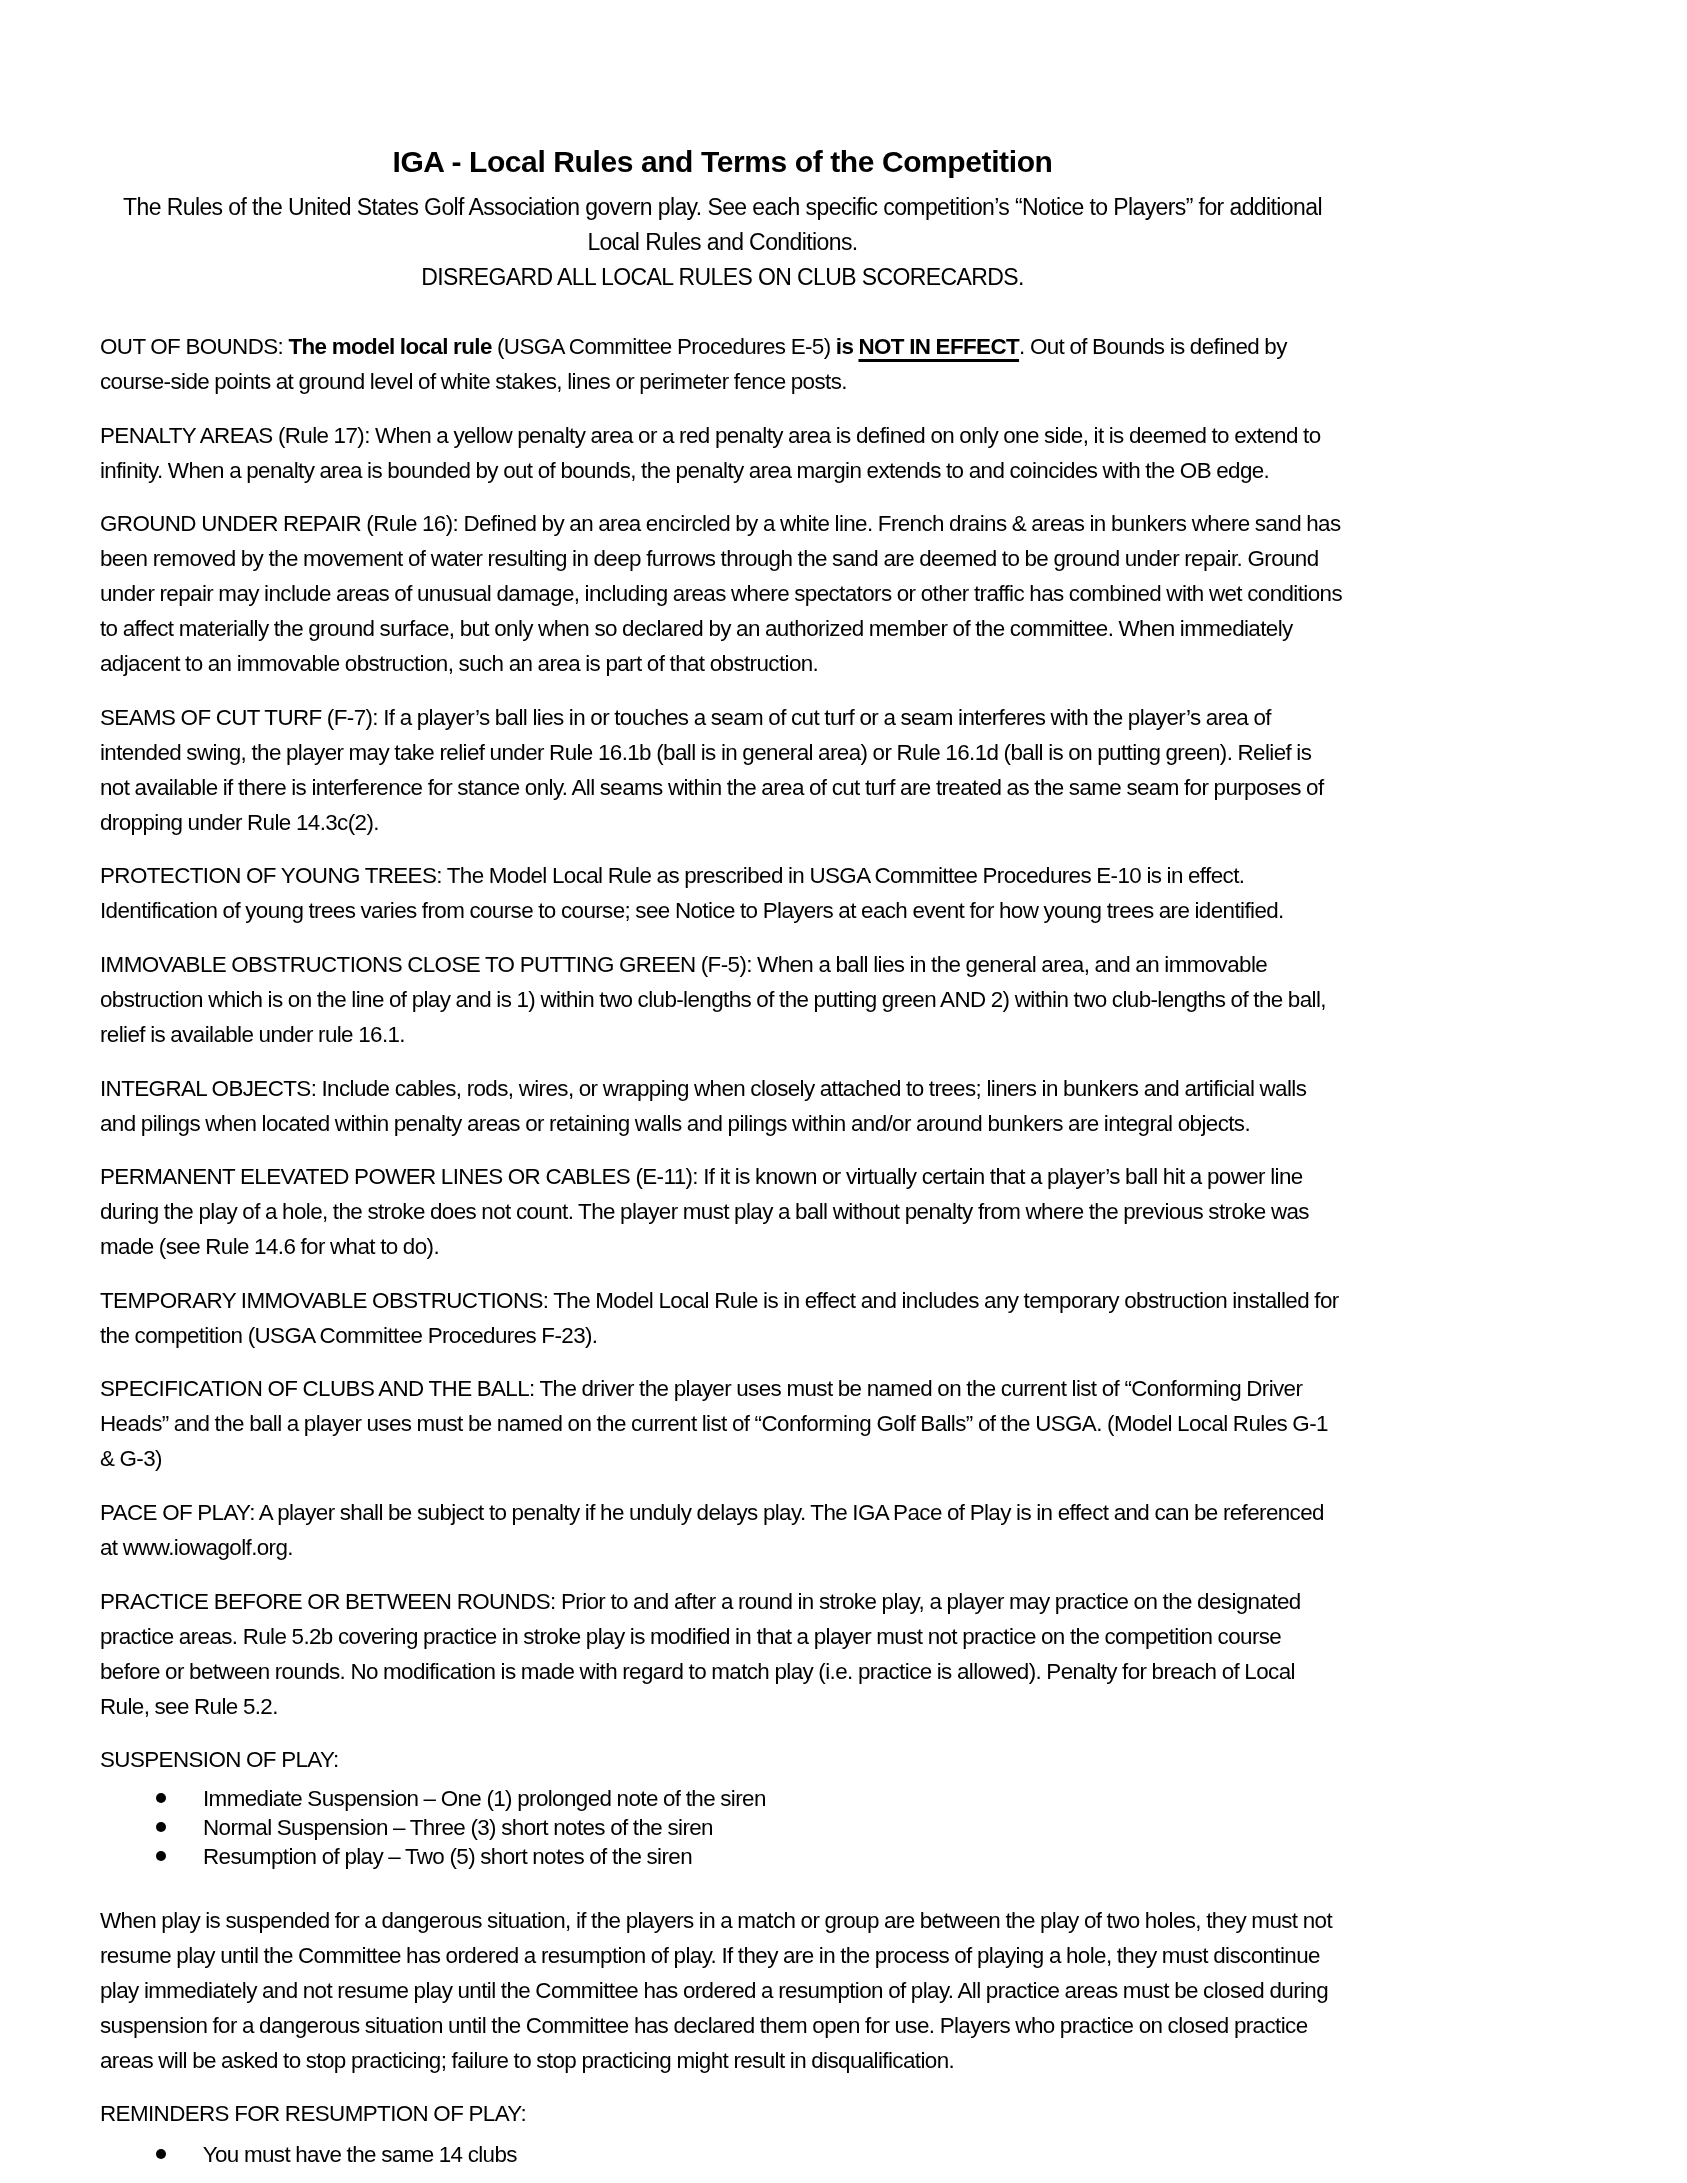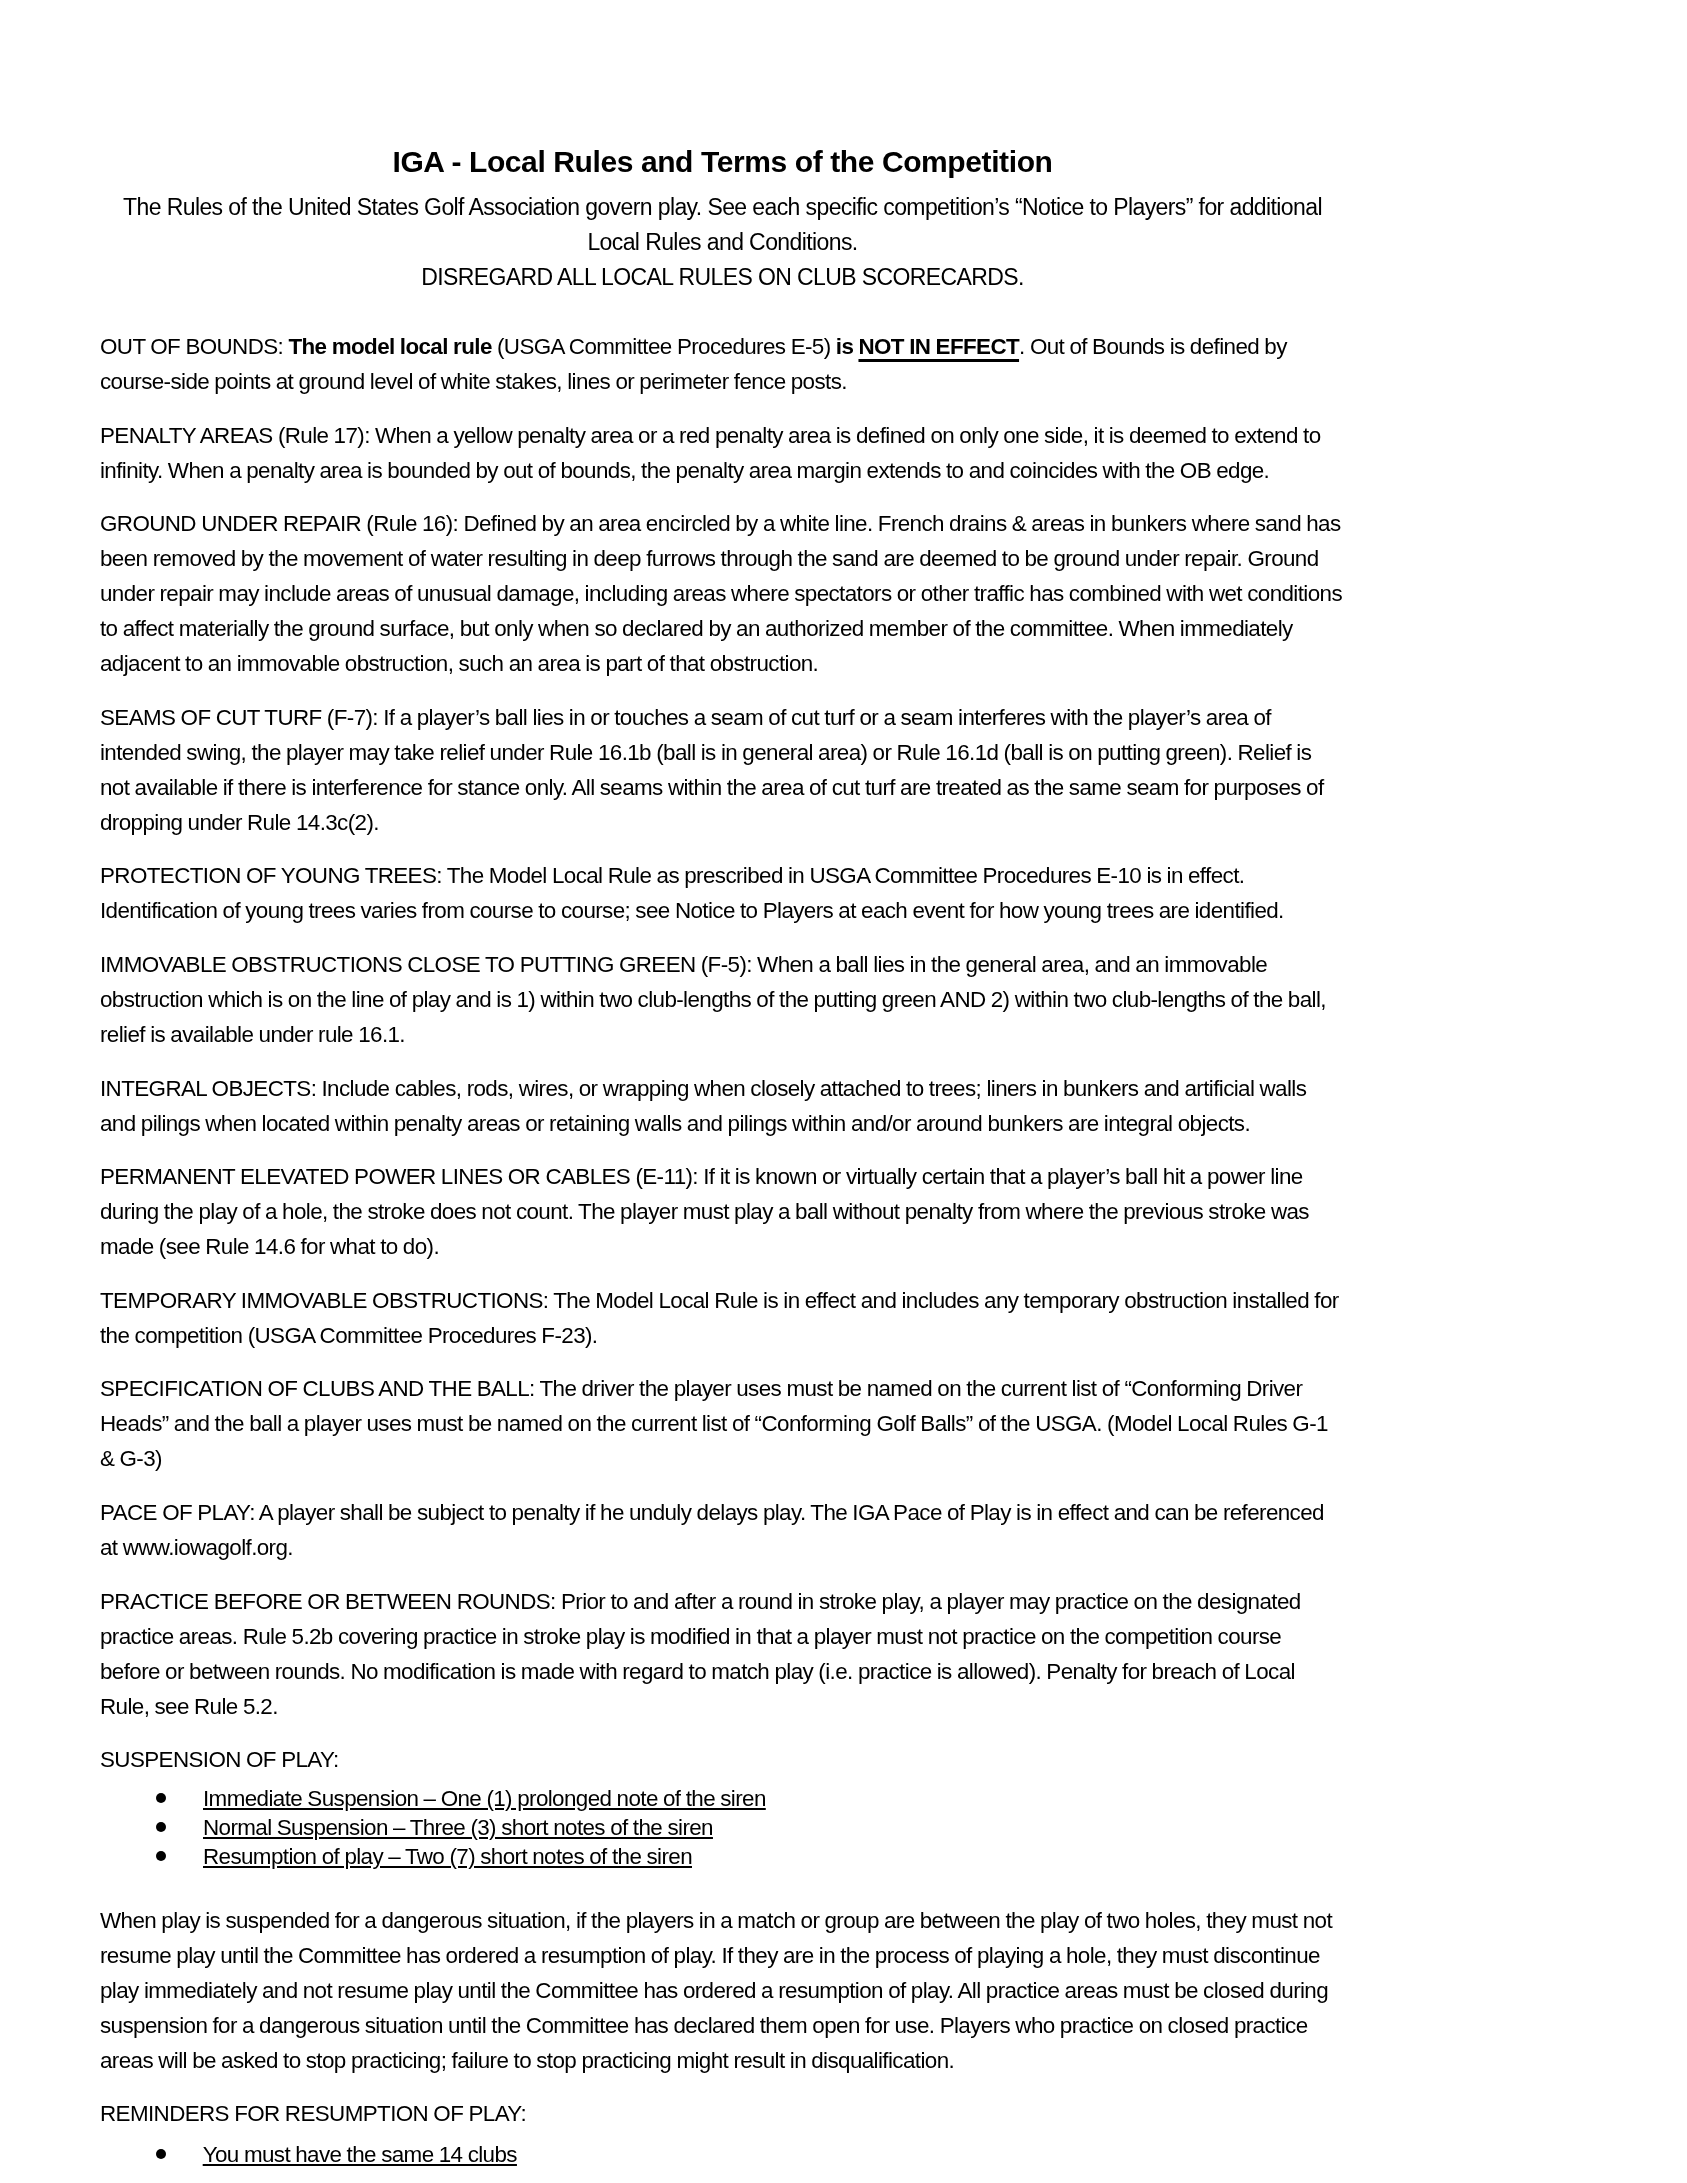--- a/index.html
+++ b/index.html
@@ -39,21 +39,21 @@
     text-underline-offset: 5px;
     margin-top: 31px;
   }
   .tight { margin-bottom: 6.7px; }
   .tight2 { margin-bottom: 8.4px; }
   .indent { }
   ul.bullets { list-style: none; margin: 0 0 32px 0; padding: 0; }
   ul.bullets li {
     display: flex; align-items: flex-start;
     font-size: 22.4px; line-height: 29px;
-    letter-spacing: -0.6px; word-spacing: -0.4px; text-decoration: underline;
+    letter-spacing: -0.6px; word-spacing: -0.4px;
   }
   .dot {
     flex: 0 0 auto; width: 10px; height: 10px;
     background: #000; border-radius: 50%;
     margin: 9.3px 37px 0 56px;
   }
   ul.bullets.reminders { margin-left: 49px; margin-bottom: 0; }
   ul.bullets.reminders .dot { margin-left: 6.7px; }
 </style>
 </head>
@@ -84,21 +84,21 @@
     <li>
         <span class="dot"></span>
         <span>Immediate Suspension – One (1) prolonged note of the siren</span>
       </li>
     <li>
         <span class="dot"></span>
         <span>Normal Suspension – Three (3) short notes of the siren</span>
       </li>
     <li>
         <span class="dot"></span>
-        <span>Resumption of play – Two (7) short notes of the siren</span>
+        <span>Resumption of play – Two (5) short notes of the siren</span>
       </li>
   </ul>
 
   <p class="bp indent">When play is suspended for a dangerous situation, if the players in a match or group are between the play of two holes, they must not resume play until the Committee has ordered a resumption of play.  If they are in the process of playing a hole, they must discontinue play immediately and not resume play until the Committee has ordered a resumption of play.  All practice areas must be closed during suspension for a dangerous situation until the Committee has declared them open for use.  Players who practice on closed practice areas will be asked to stop practicing; failure to stop practicing might result in disqualification.</p>
 
   <p class="bp indent tight2">REMINDERS FOR RESUMPTION OF PLAY:</p>
   <ul class="bullets reminders">
     <li>
         <span class="dot"></span>
         <span>You must have the same 14 clubs</span>

